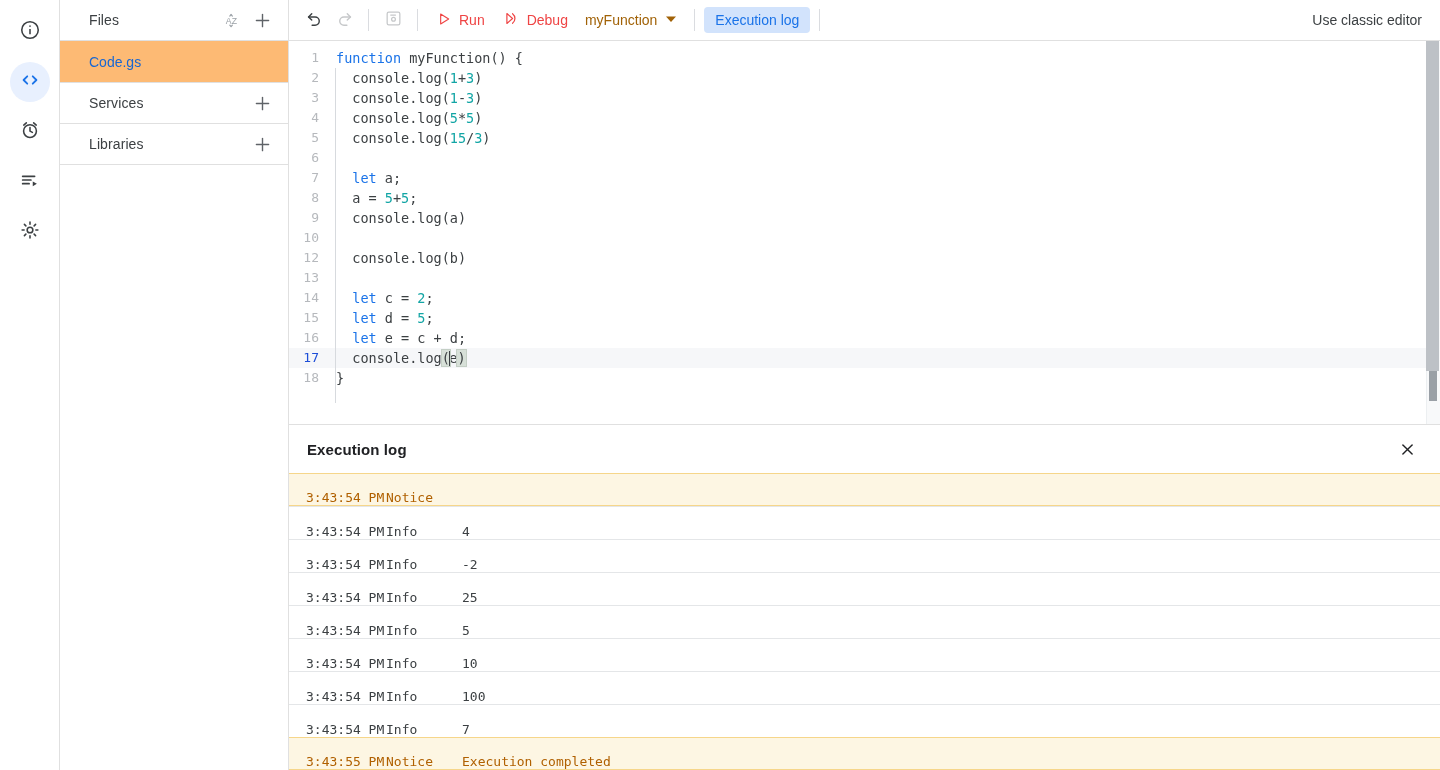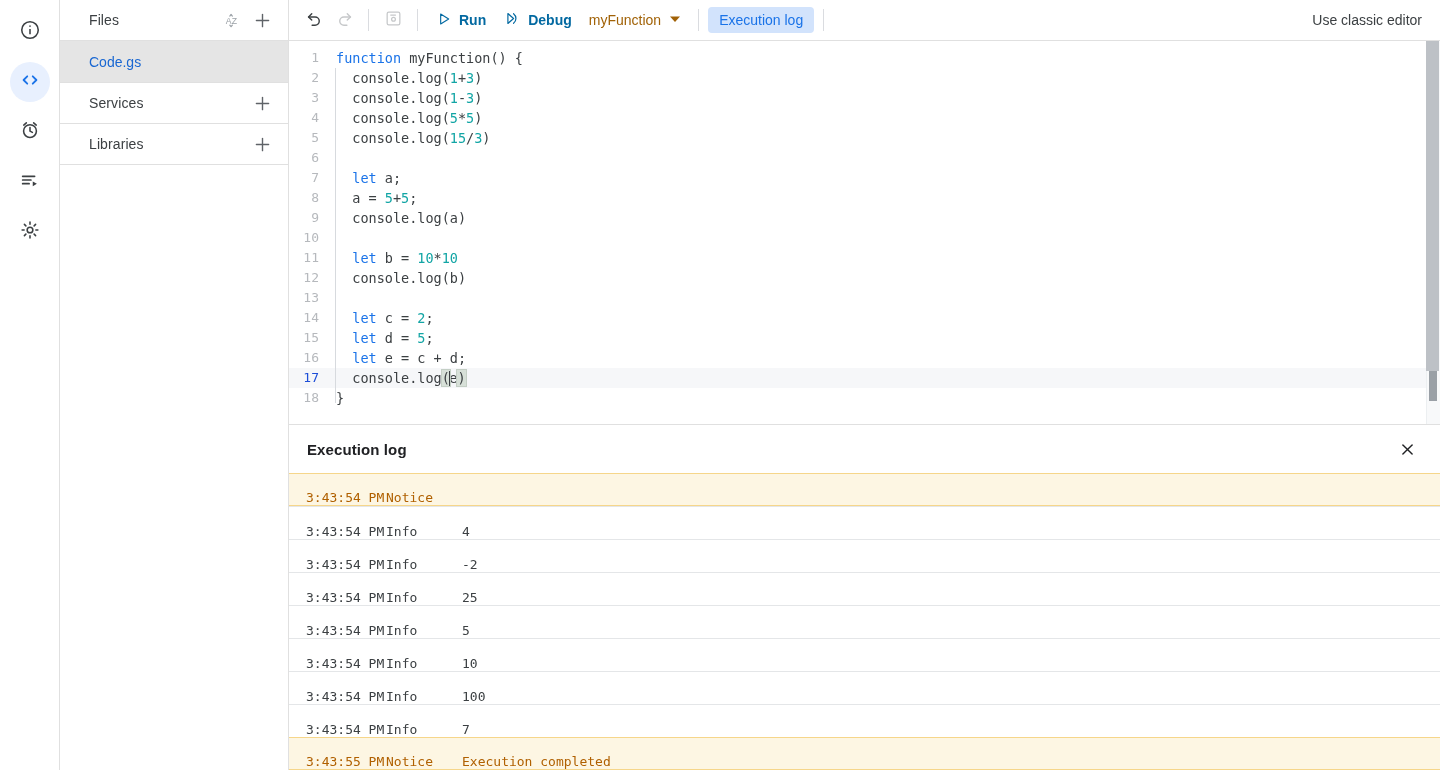--- a/index.html
+++ b/index.html
@@ -45,21 +45,21 @@
   .side-icon {
     width: 24px; height: 24px; display: flex; align-items: center;
     justify-content: center; color: #5f6368; cursor: pointer;
   }
   .side-icon.muted { color: #9aa0a6; margin-right: 6px; }
   .file-row {
     height: 42px; display: flex; align-items: center;
     padding-left: 29px; font-size: 14px; color: #3c4043;
     border-bottom: 1px solid #e0e0e0; cursor: pointer;
   }
-  .file-row.selected { background: #e5e5e5; color: #1967d2; }
+  .file-row.selected { background: #fdba74; color: #1967d2; }
 
   
   .main { flex: 1 1 auto; height: 770px; display: flex; flex-direction: column;
           position: relative; background: #fff; }
 
   
   .toolbar {
     height: 41px; flex: 0 0 41px;
     border-bottom: 1px solid #e0e0e0;
     display: flex; align-items: center; padding: 0 8px 0 10px;
@@ -67,21 +67,21 @@
   }
   .tb-icon {
     width: 30px; height: 30px; display: flex; align-items: center;
     justify-content: center; color: #3c4043; cursor: pointer; border-radius: 4px;
   }
   .tb-icon.disabled { color: #c6c8ca; cursor: default; }
   .tb-sep { width: 1px; height: 22px; background: #dadce0; margin: 0 9px; }
   .tb-btn {
     display: flex; align-items: center; gap: 7px;
     height: 30px; padding: 0 9px; border-radius: 4px;
-    font-size: 14px; color: #0369a1; cursor: pointer; white-space: nowrap; font-weight: bold;
+    font-size: 14px; color: #ef4444; cursor: pointer; white-space: nowrap;
   }
   .tb-select {
     display: flex; align-items: center; gap: 8px;
     height: 30px; padding: 0 8px; border-radius: 4px;
     font-size: 14px; color: #a16207; cursor: pointer; white-space: nowrap;
   }
   .tb-pill {
     height: 26px; display: flex; align-items: center; padding: 0 11px;
     border-radius: 4px; background: #d2e3fc; color: #1a73e8;
     font-size: 14px; font-weight: 500; cursor: pointer; white-space: nowrap;
@@ -343,21 +343,20 @@
           <div class="code-line"><span class="ln">1</span><span class="code-text"><span class="kw">function </span><span>myFunction() {</span></span></div>
           <div class="code-line"><span class="ln">2</span><span class="code-text"><span>  console.log(</span><span class="numc">1</span><span>+</span><span class="numc">3</span><span>)</span></span></div>
           <div class="code-line"><span class="ln">3</span><span class="code-text"><span>  console.log(</span><span class="numc">1</span><span>-</span><span class="numc">3</span><span>)</span></span></div>
           <div class="code-line"><span class="ln">4</span><span class="code-text"><span>  console.log(</span><span class="numc">5</span><span>*</span><span class="numc">5</span><span>)</span></span></div>
           <div class="code-line"><span class="ln">5</span><span class="code-text"><span>  console.log(</span><span class="numc">15</span><span>/</span><span class="numc">3</span><span>)</span></span></div>
           <div class="code-line"><span class="ln">6</span><span class="code-text"></span></div>
           <div class="code-line"><span class="ln">7</span><span class="code-text"><span>  </span><span class="kw">let</span><span> a;</span></span></div>
           <div class="code-line"><span class="ln">8</span><span class="code-text"><span>  a = </span><span class="numc">5</span><span>+</span><span class="numc">5</span><span>;</span></span></div>
           <div class="code-line"><span class="ln">9</span><span class="code-text"><span>  console.log(a)</span></span></div>
           <div class="code-line"><span class="ln">10</span><span class="code-text"></span></div>
-          <div class="code-line"><span class="ln">11</span><span class="code-text"><span>  </span><span class="kw">let</span><span> b = </span><span class="numc">10</span><span>*</span><span class="numc">10</span></span></div>
           <div class="code-line"><span class="ln">12</span><span class="code-text"><span>  console.log(b)</span></span></div>
           <div class="code-line"><span class="ln">13</span><span class="code-text"></span></div>
           <div class="code-line"><span class="ln">14</span><span class="code-text"><span>  </span><span class="kw">let</span><span> c = </span><span class="numc">2</span><span>;</span></span></div>
           <div class="code-line"><span class="ln">15</span><span class="code-text"><span>  </span><span class="kw">let</span><span> d = </span><span class="numc">5</span><span>;</span></span></div>
           <div class="code-line"><span class="ln">16</span><span class="code-text"><span>  </span><span class="kw">let</span><span> e = c + d;</span></span></div>
           <div class="code-line active"><span class="ln">17</span><span class="code-text"><span>  console.log</span><span class="brk">(</span><span class="caret"></span><span>e</span><span class="brk">)</span></span></div>
           <div class="code-line"><span class="ln">18</span><span class="code-text"><span>}</span></span></div>
         </div>
       <div class="ed-scroll-track">
         <div class="ed-scroll-thumb"></div>

